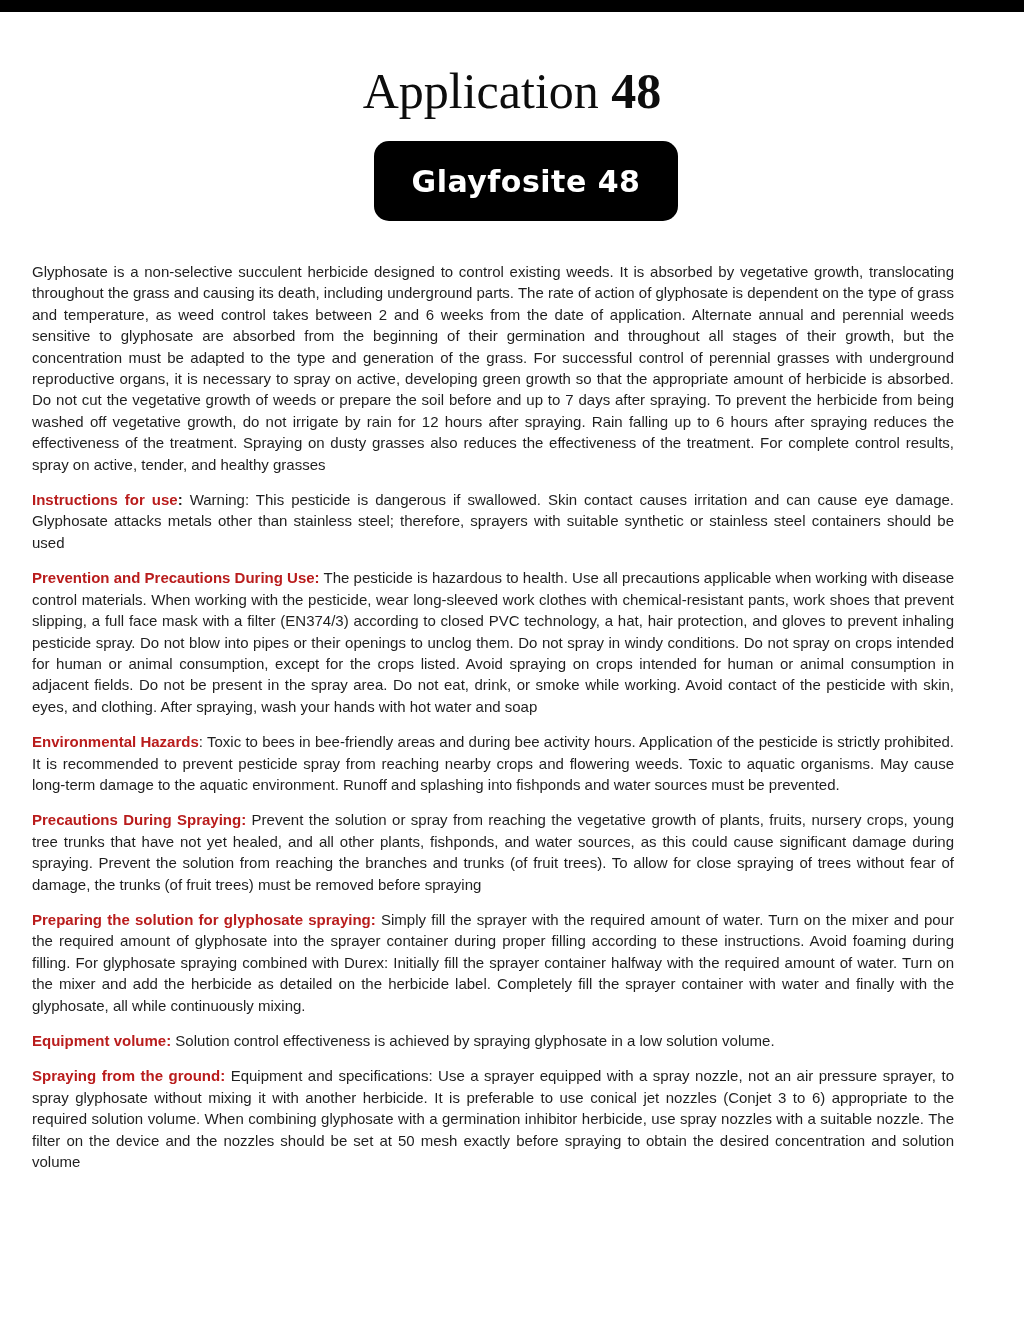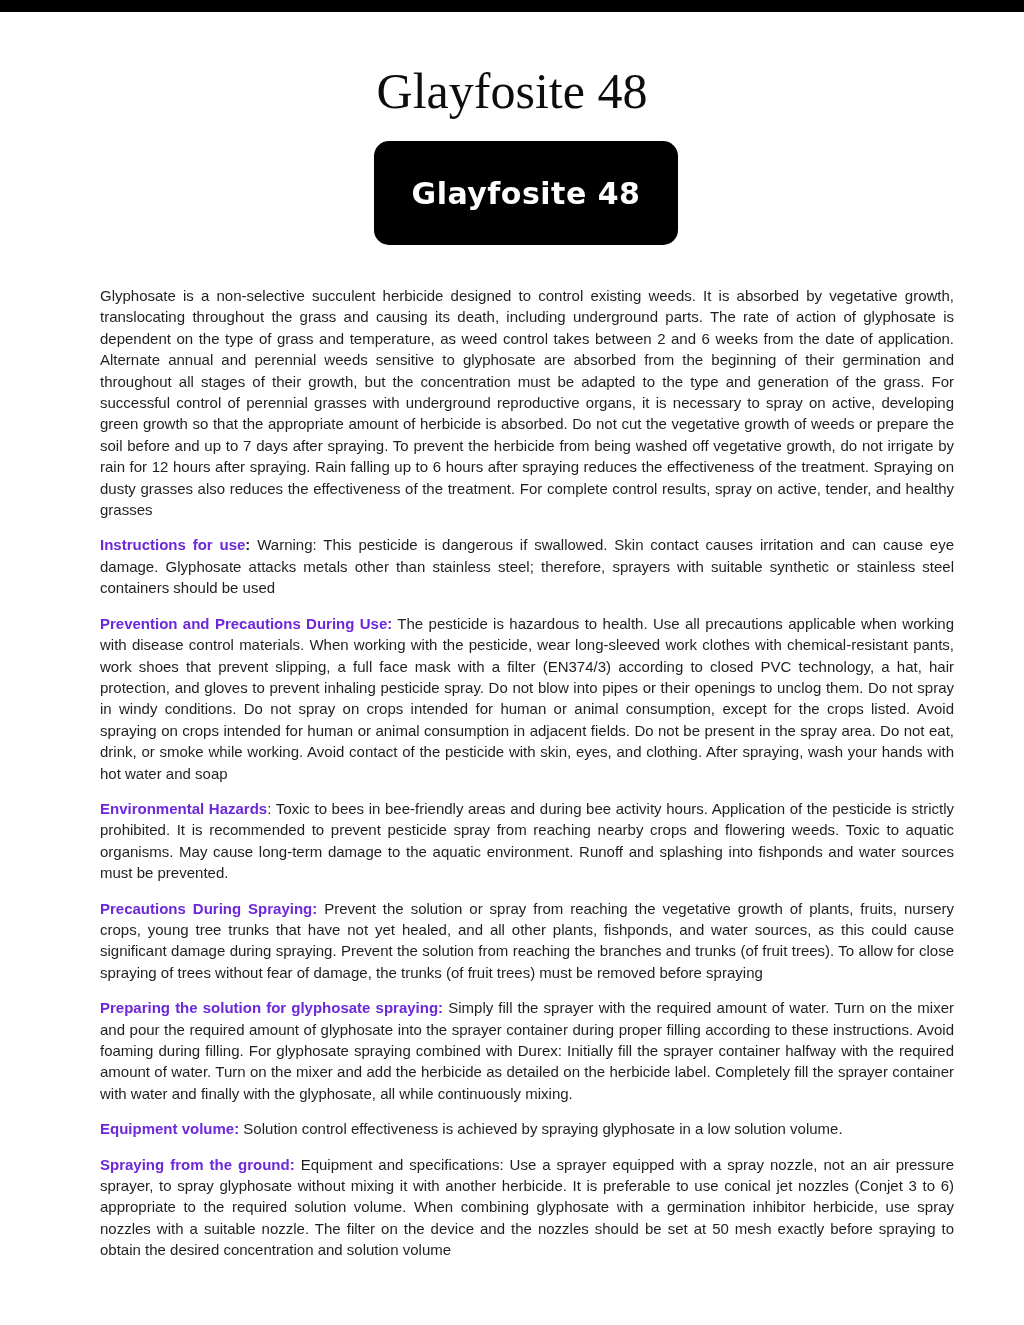--- a/index.html
+++ b/index.html
@@ -18,63 +18,63 @@
   }
   .title {
     margin: 52px 0 0 0;
     text-align: center;
     font-family: "Liberation Serif", "DejaVu Serif", serif;
     font-weight: normal;
     font-size: 50px;
     line-height: 1.1;
     color: #0d0d0d;
   }
-  .title .num { font-weight: normal; text-align: center; }
+  .title .num { font-weight: bold; text-align: center; }
   .badges {
     display: flex;
     justify-content: center;
     gap: 120px;
     margin-top: 22px;
   }
   .badge {
     background: #000000;
     color: #ffffff;
     border-radius: 15px;
     min-width: 304px;
-    height: 104px;
+    height: 80px;
     padding: 0 28px;
     display: flex;
     align-items: center;
     justify-content: center;
     font-family: "DejaVu Sans", "Liberation Sans", sans-serif;
     font-weight: bold;
     font-size: 30px;
     letter-spacing: 0.5px;
     margin-left: 28px;
   }
   .content {
-    padding: 40px 70px 0 100px;
+    padding: 40px 70px 0 32px;
     color: #1f1f1f;
     font-size: 15px;
     line-height: 21.4px;
     text-align: justify;
   }
   .para { margin: 0 0 14px 0; }
-  .heading { color: #6d28d9; font-weight: bold; }
+  .heading { color: #b91c1c; font-weight: bold; }
   .colon { color: #1f1f1f; }
   .colon.bold { font-weight: bold; }
 </style>
 </head>
 <body>
 
 <div class="page">
 
   <div class="top-bar"></div>
 
-  <h1 class="title"><span>Glayfosite</span>
+  <h1 class="title"><span>Application</span>
     <span class="num">48</span></h1>
 
   <div class="badges">
     <div class="badge">Glayfosite 48</div>
   </div>
 
   <div class="content">
   <p class="para"><span class="body-text">Glyphosate is a non-selective succulent herbicide designed to control existing weeds. It is absorbed by vegetative growth, translocating throughout the grass and causing its death, including underground parts. The rate of action of glyphosate is dependent on the type of grass and temperature, as weed control takes between 2 and 6 weeks from the date of application. Alternate annual and perennial weeds sensitive to glyphosate are absorbed from the beginning of their germination and throughout all stages of their growth, but the concentration must be adapted to the type and generation of the grass. For successful control of perennial grasses with underground reproductive organs, it is necessary to spray on active, developing green growth so that the appropriate amount of herbicide is absorbed. Do not cut the vegetative growth of weeds or prepare the soil before and up to 7 days after spraying. To prevent the herbicide from being washed off vegetative growth, do not irrigate by rain for 12 hours after spraying. Rain falling up to 6 hours after spraying reduces the effectiveness of the treatment. Spraying on dusty grasses also reduces the effectiveness of the treatment. For complete control results, spray on active, tender, and healthy grasses</span></p>
 
   <p class="para"><span class="heading">Instructions for use</span><span class="colon bold">:</span><span class="body-text"> Warning: This pesticide is dangerous if swallowed. Skin contact causes irritation and can cause eye damage. Glyphosate attacks metals other than stainless steel; therefore, sprayers with suitable synthetic or stainless steel containers should be used</span></p>

